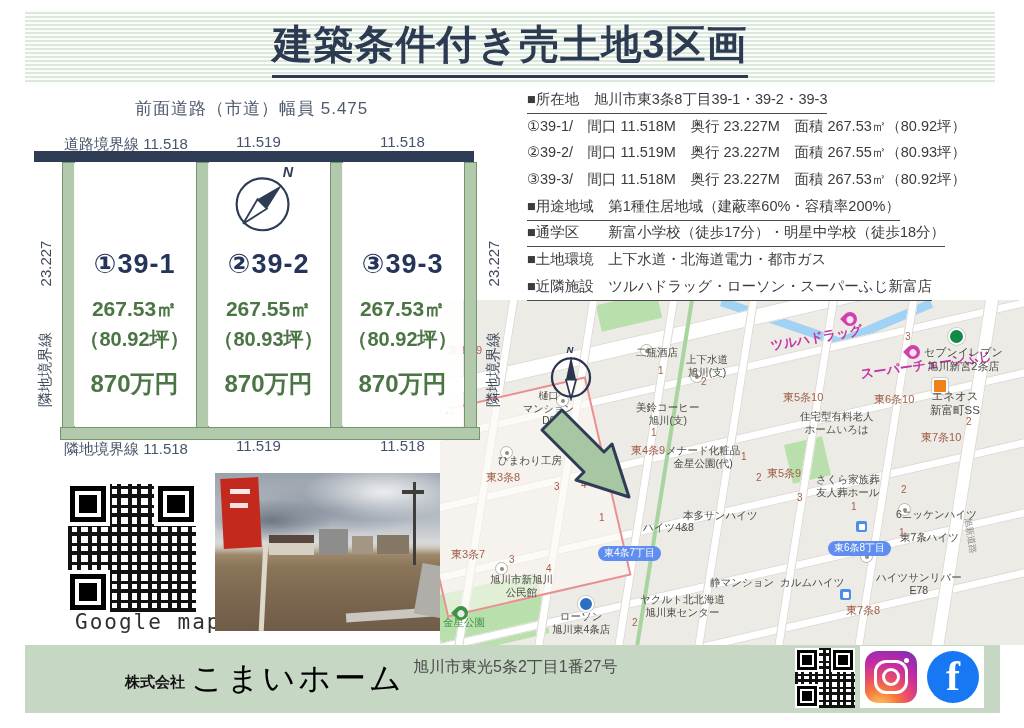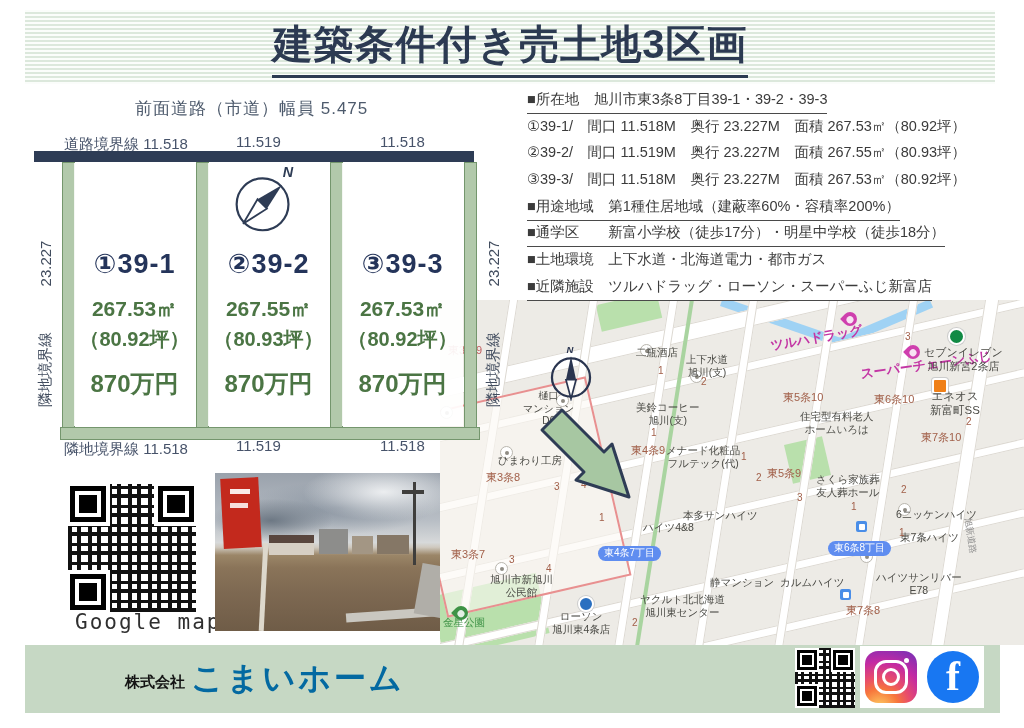--- a/index.html
+++ b/index.html
@@ -83,21 +83,21 @@
   
   .foot{left:25px;top:645px;width:975px;height:68px;background:#c6d8c4;z-index:2}
   .foot>div,.foot>span{position:absolute}
   .logo{left:6px;top:4px;width:80px;height:58px}
   .logo div{position:absolute}
   .logo-tri{left:18px;top:0;width:0;height:0;border-left:22px solid transparent;border-right:22px solid transparent;border-bottom:26px solid #141414}
   .logo-mid{left:0;top:22px;width:80px;height:22px;background:#141414;border-radius:11px;color:#fff;
             font-size:11px;font-weight:bold;text-align:center;line-height:22px;letter-spacing:2px}
   .logo-bot{left:14px;top:44px;width:36px;height:0;border-top:12px solid #141414;border-left:8px solid transparent;border-right:8px solid transparent}
   .copre{left:100px;top:28px;font-size:15px;font-weight:bold;color:#141414}
-  .coname{left:166px;top:12px;font-size:32px;font-weight:bold;color:#0369a1;letter-spacing:3px}
+  .coname{left:166px;top:12px;font-size:32px;font-weight:normal;color:#000000;letter-spacing:3px}
   .addr{left:388px;top:12px;font-size:16px;color:#4c4c4c}
   .telrow{left:388px;top:39px;font-size:16px;color:#4c4c4c}
   .telrow .url{margin-left:16px}
   .tile{width:62px;height:62px;background:#fff}
   .ig{position:absolute;inset:5px;border-radius:13px;
       background:radial-gradient(circle at 28% 110%, #fdd265 0%, #f7763c 28%, #e84d6b 45%, #c32aa3 68%, #7b2fb5 95%)}
   .ig::before{content:"";position:absolute;inset:9px;border:3px solid #fff;border-radius:12px}
   .ig::after{content:"";position:absolute;inset:17px;border:3px solid #fff;border-radius:50%}
   .igdot{position:absolute;right:13px;top:12px;width:5px;height:5px;border-radius:50%;background:#fff;z-index:2}
   .fbc{position:absolute;inset:5px;border-radius:50%;background:#1877f2}
@@ -166,21 +166,21 @@
   <span class="mlb c" style="left:484px;top:46px;font-size:11px">セブンイレブン
 旭川新宮2条店</span>
   <span class="mlb c" style="left:490px;top:89px;font-size:11.5px">エネオス
 新富町SS</span>
   <span class="mlb" style="left:196px;top:46px">二瓶酒店</span>
   <span class="mlb c" style="left:246px;top:53px">上下水道
 旭川(支)</span>
   <span class="mlb c" style="left:196px;top:101px">美鈴コーヒー
 旭川(支)</span>
   <span class="mlb c" style="left:226px;top:144px">メナード化粧品
-フルテック(代)</span>
+金星公園(代)</span>
   <span class="mlb c" style="left:360px;top:110px">住宅型有料老人
 ホームいろは</span>
   <span class="mlb c" style="left:83px;top:90px;font-size:10px">樋口
 マンション
 D6</span>
   <span class="mlb" style="left:58px;top:154px">ひまわり工房</span>
   <span class="mlb c" style="left:50px;top:273px">旭川市新旭川
 公民館</span>
   <span class="mlb grn" style="left:3px;top:316px">金星公園</span>
   <span class="mlb c" style="left:112px;top:310px">ローソン
@@ -310,20 +310,21 @@
   <div style="left:20.5%;top:44%;width:2%;height:56%;background:#ddd8cc;transform:rotate(3deg)"></div>
   <div style="left:88%;top:6%;width:1.2%;height:52%;background:#3f3e3c"></div>
   <div style="left:83%;top:11%;width:10%;height:2%;background:#3f3e3c"></div>
   <div style="left:58%;top:87%;width:45%;height:6%;background:#c9c7c0;transform:rotate(-4deg)"></div>
   <div style="left:90%;top:58%;width:12%;height:32%;background:#b0aea8;transform:rotate(10deg)"></div>
 </div>
 
 <div class="abs foot">
   <span class="copre">株式会社</span>
   <span class="coname">こまいホーム</span>
+  <span class="addr">旭川市東光5条2丁目1番27号</span>
   <div class="qrs" style="left:770px;top:3px">
     <div class="fps" style="left:2px;top:2px"></div>
     <div class="fps" style="right:2px;top:2px"></div>
     <div class="fps" style="left:2px;bottom:2px"></div>
   </div>
   <div class="tile" style="left:835px;top:1px">
     <div class="ig"></div>
       <span class="igdot"></span>
   </div>
   <div class="tile" style="left:897px;top:1px">

